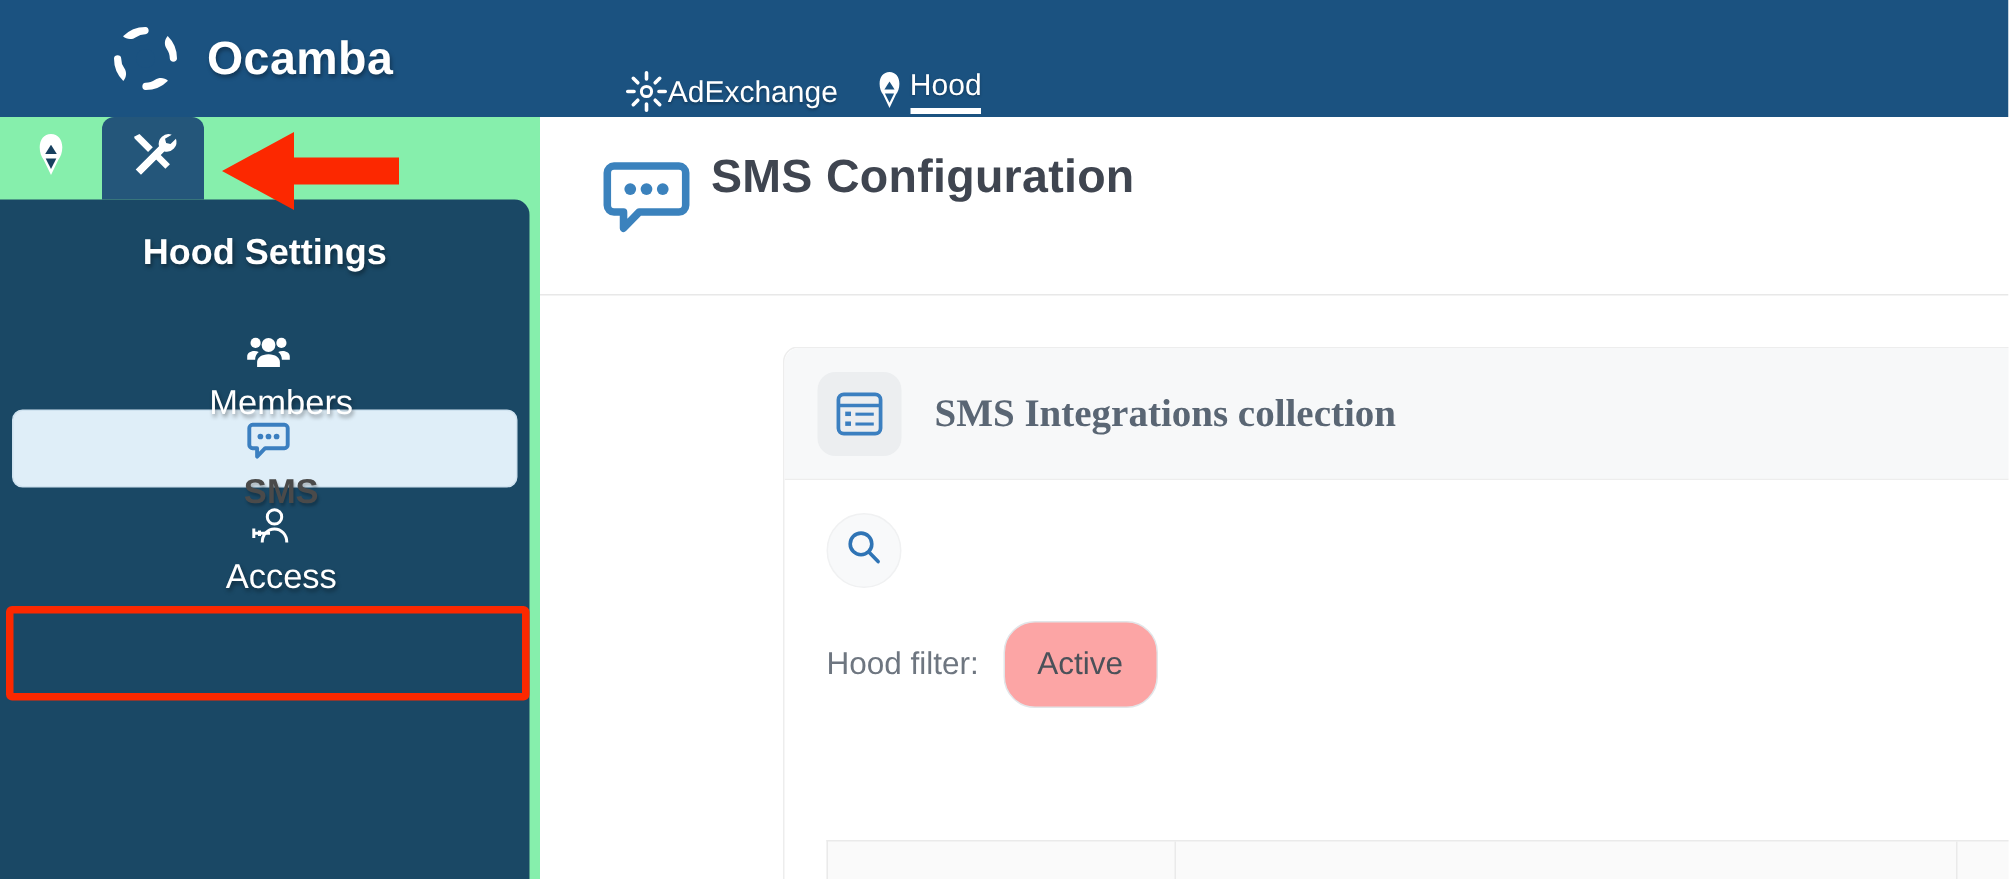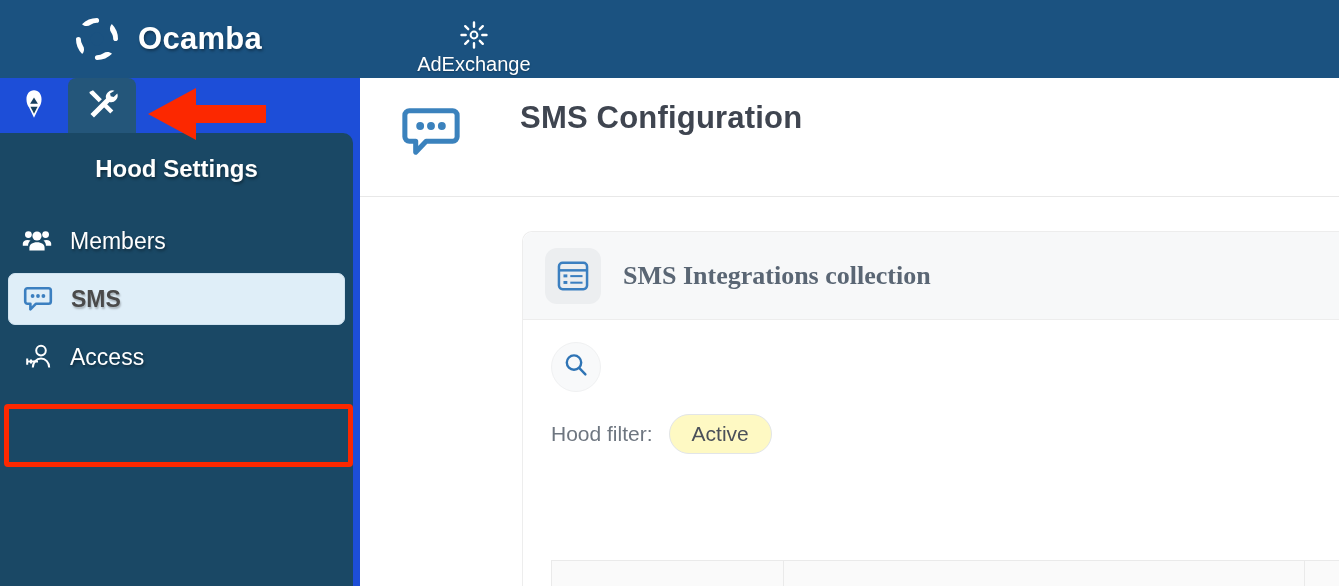--- a/index.html
+++ b/index.html
@@ -21,33 +21,33 @@
   }
   .brand { display: flex; align-items: center; margin-left: 72px; }
   .brand-mark { width: 50px; height: 50px; flex: 0 0 50px; }
   .brand-name {
     color: #ffffff; font-size: 31px; font-weight: bold;
     letter-spacing: .3px; margin-left: 16px;
     text-shadow: 1px 2px 3px rgba(0,0,0,.35);
   }
   .topnav { display: flex; align-items: flex-end; margin-left: 145px; height: 78px; padding-bottom: 2px; }
   .topnav-item {
-    display: flex; flex-direction: column; align-items: center;
+    display: flex; flex-direction: row; align-items: center;
     color: #ffffff; cursor: pointer; padding: 0 10px;
     text-shadow: 0 1px 2px rgba(0,0,0,.3);
   }
   .topnav-item .tn-ico { height: 30px; display:flex; align-items:center; justify-content:center; }
   .topnav-item .tn-lbl { font-size: 20px; line-height: 24px; margin-top: 2px; }
   .topnav-item.active .tn-lbl { border-bottom: 4px solid #ffffff; padding-bottom: 3px; }
 
   
   .sidebar {
     position: absolute; top: 78px; left: 0;
     width: 360px; height: 508px;
-    background: #1d4ed8;
+    background: #86efac;
   }
   .side-tabs { display: flex; height: 55px; }
   .side-tab {
     width: 68px; height: 55px;
     display: flex; align-items: center; justify-content: center;
     cursor: pointer;
   }
   .side-tab.active { background: #24567a; border-radius: 8px 8px 0 0; }
   .side-panel {
     position: absolute; top: 55px; left: 0;
@@ -57,21 +57,21 @@
   }
   .side-title {
     color: #ffffff; font-size: 24px; font-weight: bold;
     text-align: center; padding-top: 22px;
     text-shadow: 1px 2px 3px rgba(0,0,0,.4);
   }
   .side-menu { margin-top: 32px; }
   .side-item {
     display: flex; align-items: center;
     height: 52px; margin: 6px 8px; padding-left: 14px;
-    cursor: pointer; border-radius: 6px;
+    cursor: pointer; border-radius: 6px; flex-direction: column;
   }
   .side-item .si-ico { width: 40px; flex:0 0 40px; display:flex; align-items:center; }
   .side-item .si-lbl {
     color: #ffffff; font-size: 23px; margin-left: 8px;
     text-shadow: 1px 2px 3px rgba(0,0,0,.4);
   }
   .side-item.selected {
     background: #dfeef8; border: 1px solid #cfe2ef; border-radius: 7px;
   }
   .side-item.selected .si-lbl { color: #4a4a4a; font-weight: bold; text-shadow: 1px 2px 2px rgba(0,0,0,.25); }
@@ -83,21 +83,21 @@
     pointer-events: none;
   }
   .arrow-annot { position: absolute; left: 148px; top: 88px; pointer-events: none; }
 
   
   .main {
     position: absolute; top: 78px; left: 360px;
     width: 979px; height: 508px;
     background: #ffffff;
   }
-  .page-head { padding: 22px 0 0 40px; display: flex; align-items: flex-start; gap: 46px; }
+  .page-head { padding: 22px 0 0 40px; display: flex; align-items: flex-start; }
   .page-head .ph-ico { flex: 0 0 62px; margin-top: 4px; }
   .page-head .ph-txt { margin-left: 12px; }
   .ph-title { font-size: 31px; font-weight: bold; color: #3f4550; letter-spacing: .2px; }
   .ph-sub { font-size: 22px; color: #8e9298; margin-top: 2px; }
   .head-rule { position:absolute; top: 118px; left: 0; width: 979px; height: 1px; background: #e8e8e8; }
 
   .card {
     position: absolute; top: 153px; left: 162px;
     width: 860px; height: 355px;
     background: #ffffff;
@@ -119,24 +119,24 @@
 
   .card-body { padding: 22px 0 0 28px; }
   .search-btn {
     width: 50px; height: 50px; border-radius: 50%;
     background: #f8f9fa; border: 1px solid #f0f1f2;
     display: flex; align-items: center; justify-content: center; cursor: pointer;
   }
   .filter-row { display: flex; align-items: center; margin-top: 22px; }
   .filter-label { font-size: 21px; color: #6e7680; }
   .pill {
-    height: 40px; padding: 0 22px; margin-left: 16px;
+    height: 58px; padding: 0 22px; margin-left: 16px;
     border: 1px solid #e2e5e8; border-radius: 21px;
     display: flex; align-items: center; justify-content: center;
-    font-size: 21px; color: #4b5159; background: #fef9c3; cursor: pointer;
+    font-size: 21px; color: #4b5159; background: #fca5a5; cursor: pointer;
   }
 
   
   .tbl { position: absolute; left: 28px; top: 328px; width: 832px; }
   .tbl-head { display: flex; background: #fafafa; border: 1px solid #eaeaea; border-right:none; height: 80px; }
   .th { display: flex; align-items: center; font-size: 21px; color: #4b5159; padding-left: 22px; position: relative; }
   .th.c-status { width: 232px; border-right: 1px solid #eaeaea; }
   .th.c-name { width: 522px; border-right: 1px solid #eaeaea; }
   .th.c-extra { width: 78px; }
 </style>
@@ -167,20 +167,30 @@
           <svg width="28" height="28" viewBox="0 0 28 28" fill="#ffffff">
             <circle cx="14" cy="14" r="3.4" fill="none" stroke="#fff" stroke-width="2"></circle>
             <g stroke="#fff" stroke-width="2.4" stroke-linecap="round">
               <path d="M14 1.5v4.2M14 22.3v4.2M1.5 14h4.2M22.3 14h4.2"></path>
               <path d="M5.2 5.2l3 3M19.8 19.8l3 3M22.8 5.2l-3 3M8.2 19.8l-3 3"></path>
             </g>
           </svg>
         </span>
         <span class="tn-lbl">AdExchange</span>
       </div>
+      <div class="topnav-item active">
+        <span class="tn-ico">
+          <svg width="28" height="28" viewBox="0 0 28 28" fill="#ffffff">
+            <path d="M14 2c-4.1 0-6.6 3.4-6.6 7.8 0 3.2 1 5.5 2.3 7.2L14 26l4.3-9c1.3-1.7 2.3-4 2.3-7.2C20.6 5.4 18.1 2 14 2z"></path>
+            <path d="M14 8.3l-3.4 5.4h6.8z" fill="#1b5280"></path>
+            <path d="M14 22.5l-3.1-6.2h6.2z" fill="#1b5280"></path>
+          </svg>
+        </span>
+        <span class="tn-lbl">Hood</span>
+      </div>
     </div>
   </div>
 
   <div class="sidebar">
     <div class="side-tabs">
       <div class="side-tab">
         <span>
           <svg width="32" height="32" viewBox="0 0 28 28" fill="#ffffff">
             <path d="M14 2c-4.1 0-6.6 3.4-6.6 7.8 0 3.2 1 5.5 2.3 7.2L14 26l4.3-9c1.3-1.7 2.3-4 2.3-7.2C20.6 5.4 18.1 2 14 2z"></path>
             <path d="M14 8.3l-3.4 5.4h6.8z" fill="#17405f"></path>

